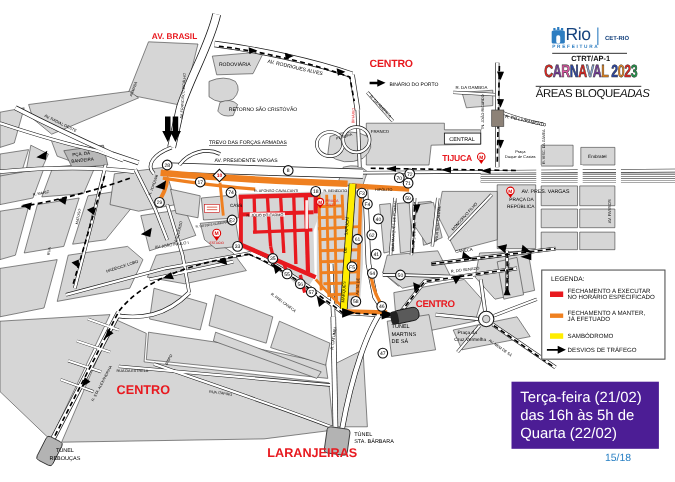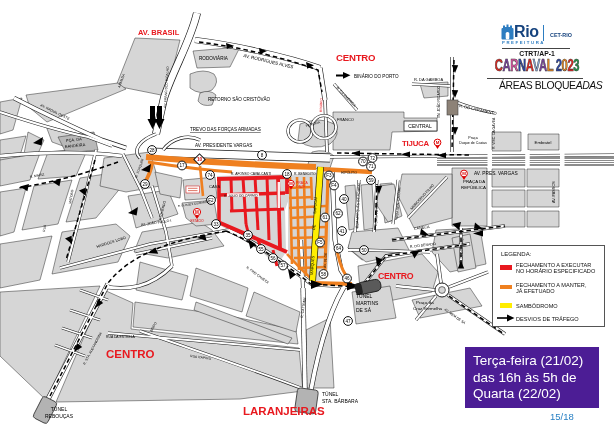--- a/index.html
+++ b/index.html
@@ -705,42 +705,42 @@
 </svg>
 
 <div class="abs" style="left:498px;top:22px;width:110px;height:24px;color:#16437e">
 
   <svg class="abs" style="left:3px;top:2px" width="13" height="16" viewBox="0 0 13 16">
     <rect x="0.5" y="4" width="12" height="11.5" rx="1" fill="#2d7dc1"></rect>
     <path d="M2,4 L2,1.5 L4,1.5 L4,3 L5.5,3 L5.5,0.5 L7.5,0.5 L7.5,3 L9,3 L9,1.5 L11,1.5 L11,4 z" fill="#2d7dc1"></path>
     <rect x="4.7" y="8" width="3.6" height="7.5" rx="1.6" fill="#fff"></rect>
   </svg>
 
-  <div class="abs" style="left:16px;top:1px;font-size:16px;font-weight:bold;letter-spacing:-0.4px;color:#16437e;font-family:'Liberation Sans',sans-serif">Rio</div>
+  <div class="abs" style="left:16px;top:1px;font-size:16px;font-weight:normal;letter-spacing:-0.4px;color:#16437e;font-family:'Liberation Sans',sans-serif">Rio</div>
 
   <div class="abs" style="left:4px;top:17.5px;font-size:4.3px;font-weight:bold;letter-spacing:1.55px;color:#2d7dc1">PREFEITURA</div>
 
   <div class="abs" style="left:45px;top:3px;width:1px;height:16px;background:#2d7dc1"></div>
 
   <div class="abs" style="left:52px;top:10px;font-size:5.4px;font-weight:bold;color:#16437e">CET-RIO</div>
 </div>
 
 <div class="abs" style="left:487px;top:47px;width:100px;">
 
   <div class="abs" style="left:15px;top:1px;width:68px;height:1.4px;background:#444"></div>
 
   <div class="abs" style="left:0;top:3px;width:100%;text-align:center;font-size:6.8px;font-weight:bold;color:#111">CTRT/AP-1</div>
 
   <div class="abs" style="left:-20px;top:10px;width:140px;text-align:center;font-size:16px;font-weight:bold;font-family:'Liberation Sans',sans-serif;letter-spacing:-0.5px;white-space:nowrap;transform:scaleX(0.7);-webkit-text-stroke:0.55px #333">
     <span style="color:#e8251f">C</span><span style="color:#7b3fa0">A</span><span style="color:#e555a8">R</span><span style="color:#2b46a8">N</span><span style="color:#e8251f">A</span><span style="color:#8aa9d6">V</span><span style="color:#7b3fa0">A</span><span style="color:#f08a1e">L</span><span> </span><span style="color:#2b46a8">2</span><span style="color:#f08a1e">0</span><span style="color:#e8251f">2</span><span style="color:#1e9c4a">3</span>
   </div>
 
   <div class="abs" style="left:0px;top:31px;width:96px;height:1.2px;background:#444"></div>
 
-  <div class="abs" style="left:12px;top:32.5px;width:100%;text-align:center;font-size:10.4px;color:#111;white-space:nowrap;letter-spacing:-0.4px">ÁREAS BLOQUE<i>ADAS</i></div>
+  <div class="abs" style="left:0;top:32.5px;width:100%;text-align:center;font-size:10.4px;color:#111;white-space:nowrap;letter-spacing:-0.4px">ÁREAS BLOQUE<i>ADAS</i></div>
 </div>
 
 <div class="abs" style="left:492px;top:245px;width:111px;height:80px;border:1px solid #555;background:#fff;font-size:5.6px;color:#111">
 
   <div class="abs" style="left:8px;top:5px;font-size:6px">LEGENDA:</div>
 
   <div class="abs" style="left:7px;top:19px;width:12px;height:4.5px;background:#e8191f"></div>
   <div class="abs" style="left:23px;top:17px;line-height:5.8px">FECHAMENTO A EXECUTAR<br>NO HORÁRIO ESPECIFICADO</div>
 
   <div class="abs" style="left:7px;top:38.5px;width:12px;height:4.5px;background:#ef8020"></div>

